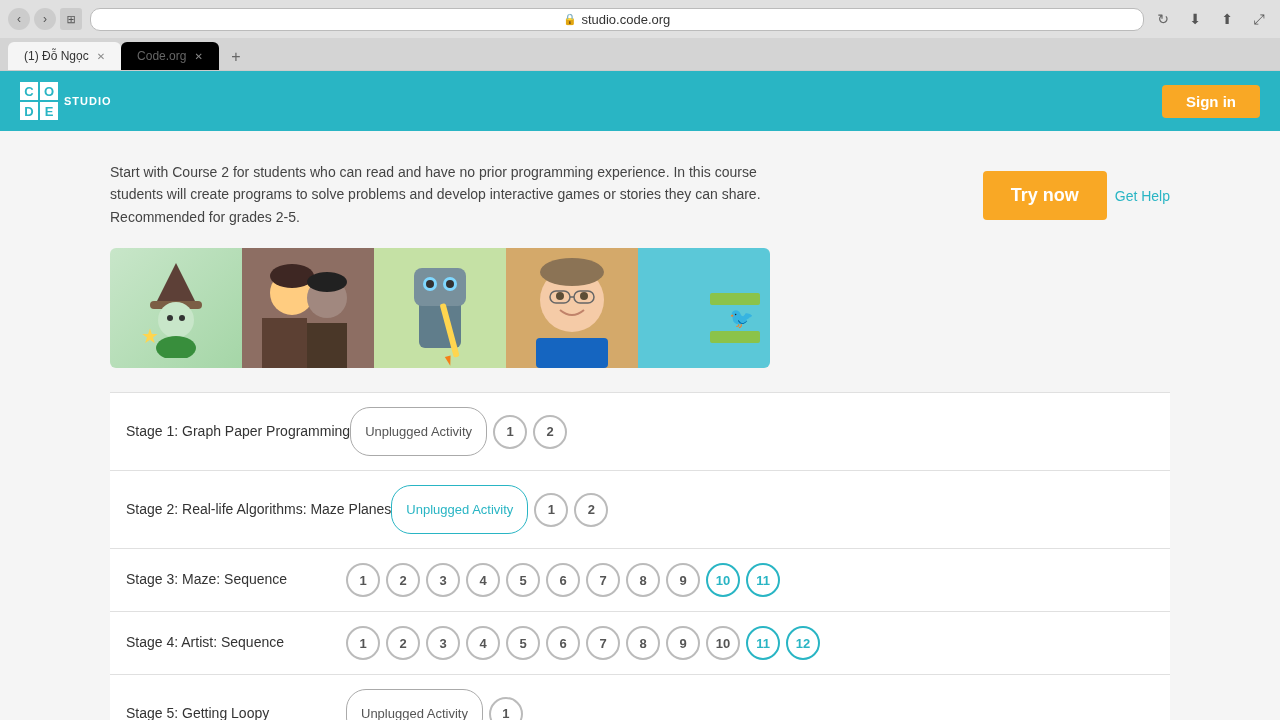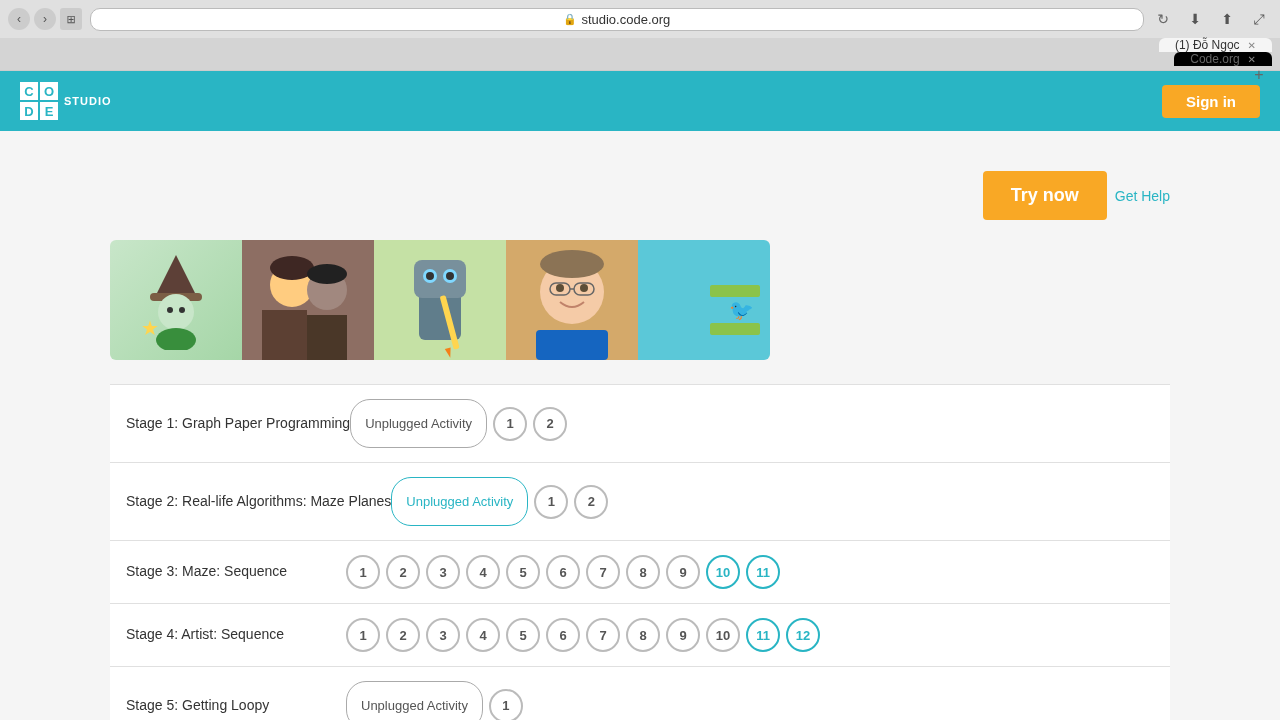--- a/index.html
+++ b/index.html
@@ -60,21 +60,20 @@
       background: none; border: none;
       cursor: pointer; font-size: 14px; color: #555;
       display: flex; align-items: center; justify-content: center;
     }
     .tabs-bar {
       display: flex;
       background: #d4d4d4;
       padding: 0 8px;
       align-items: flex-end;
       height: 32px;
-      flex-direction: column;
     }
     .tab {
       height: 28px;
       padding: 0 16px;
       display: flex; align-items: center;
       font-size: 12px; color: #333;
       border-radius: 6px 6px 0 0;
       cursor: pointer;
       gap: 8px;
     }
@@ -315,20 +314,21 @@
     </div>
     <span class="logo-studio">STUDIO</span>
   </div>
   <button class="sign-in-btn">Sign in</button>
 </div>
 
 <div style="background: #f5f5f5; min-height: 600px;">
   <div class="main-content">
     <div class="course-header">
       <div>
+        <p class="course-description">Start with Course 2 for students who can read and have no prior programming experience. In this course students will create programs to solve problems and develop interactive games or stories they can share. Recommended for grades 2-5.</p>
       </div>
       <div class="course-actions">
         <button class="try-now-btn">Try now</button>
         <a class="get-help-link">Get Help</a>
       </div>
     </div>
 
     <div class="course-images">
 
       <div class="img-placeholder img-witch">

